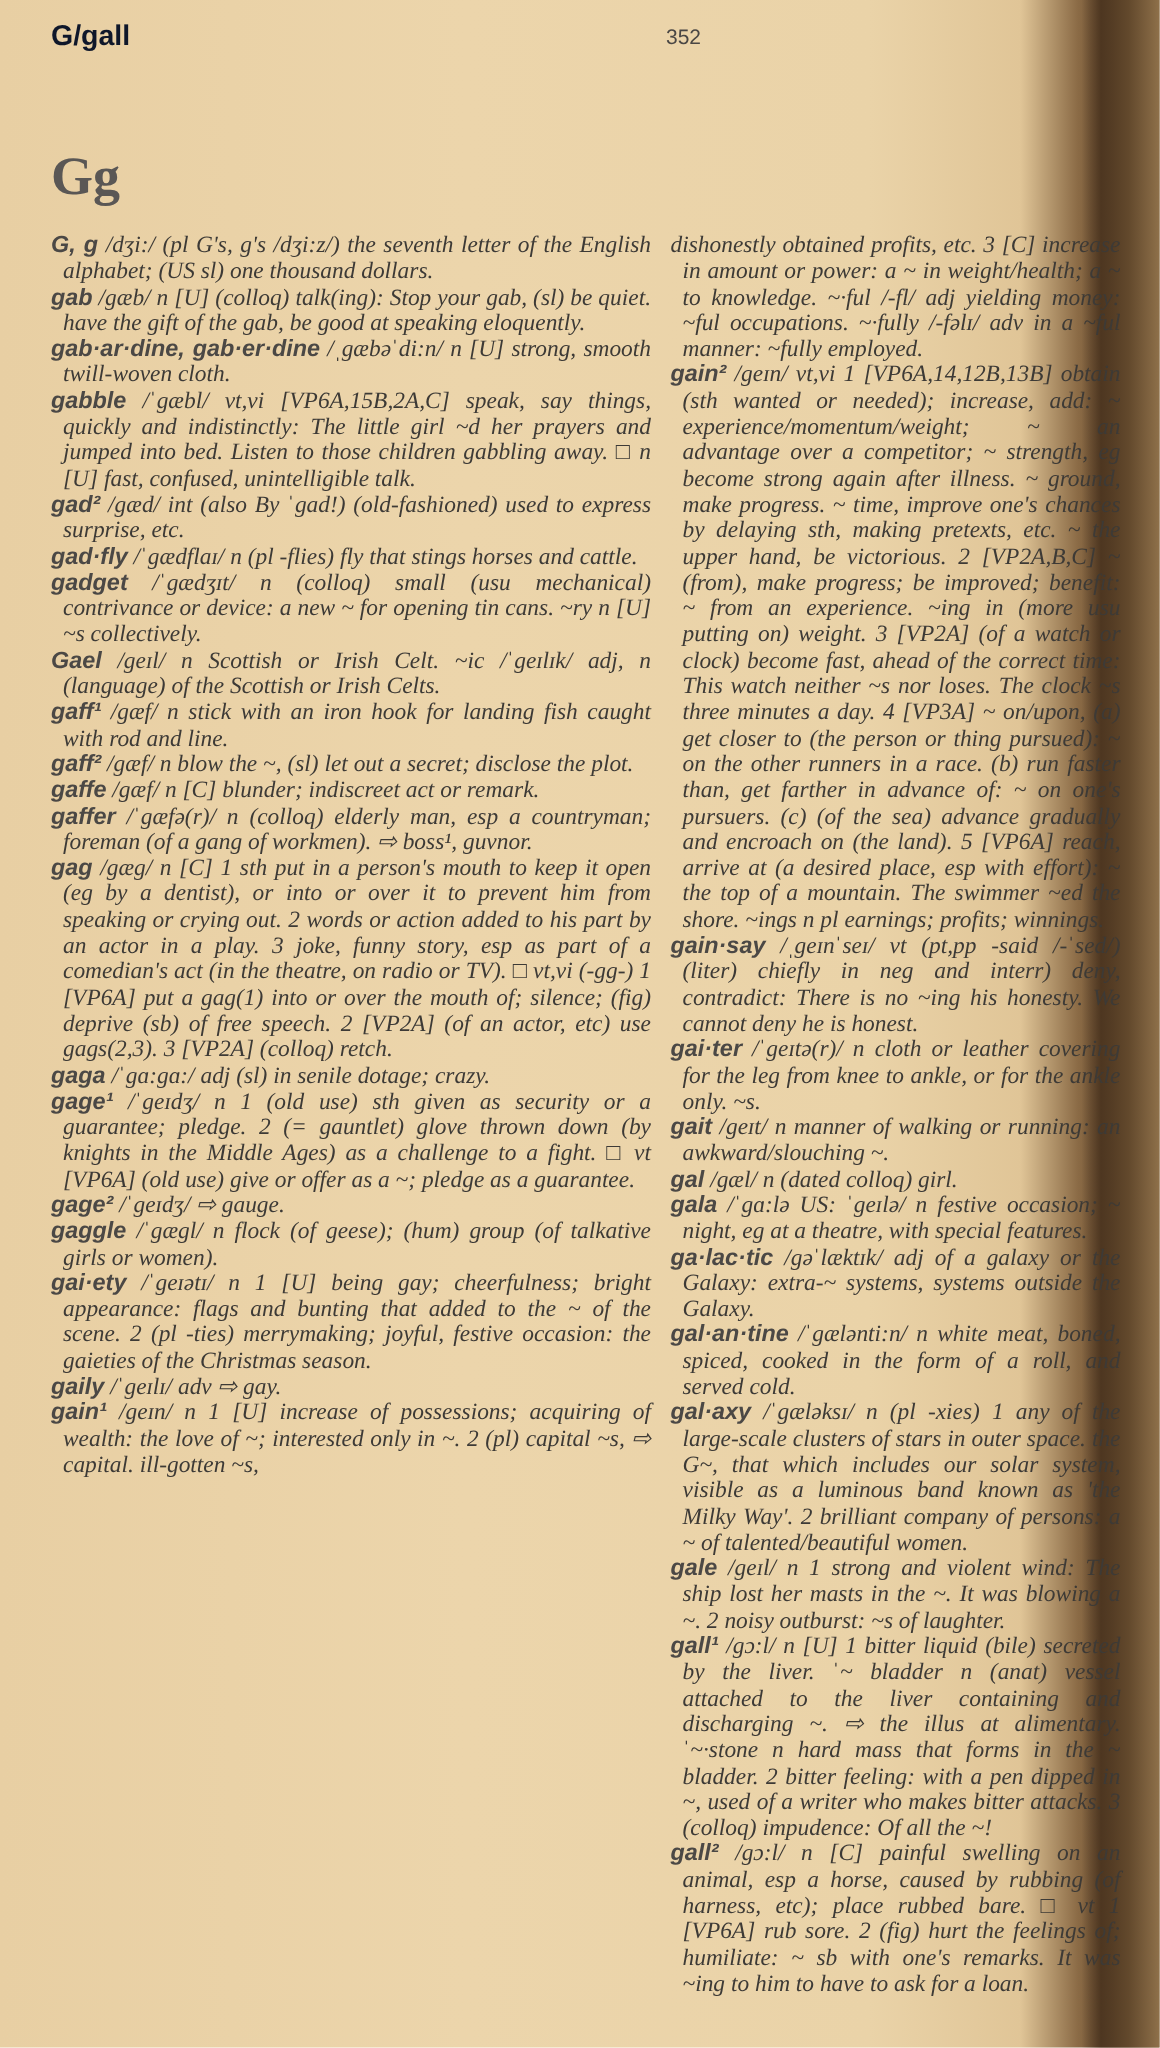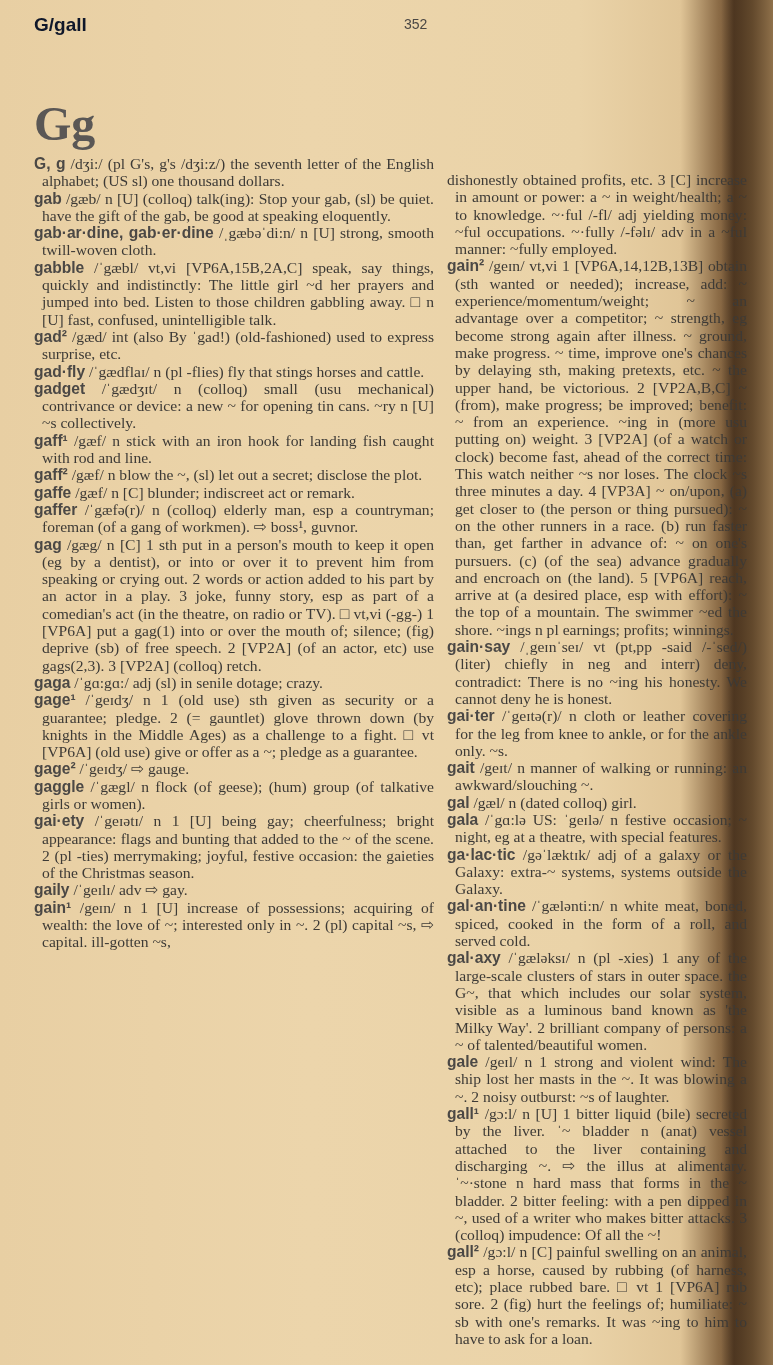--- a/index.html
+++ b/index.html
@@ -11,52 +11,53 @@
   }
   .gutter {
     position:absolute; right:0; top:0; width:52px; height:1365px;
     background: linear-gradient(90deg, rgba(80,55,30,0.0) 0%, rgba(70,48,28,0.85) 25%, rgba(95,70,42,0.9) 60%, rgba(140,110,72,0.8) 100%);
   }
   .running-head {
     position:absolute; top:14px; left:34px;
     font-family:"Liberation Sans", sans-serif; font-weight:bold; font-size:19px; color:#0f172a;
   }
   .page-number {
-    position:absolute; top:16px; left:404px;
+    position:absolute; top:16px; left:444px;
     font-family:"Liberation Sans", sans-serif; font-size:14px; color:#4a4744;
   }
   .section-letter {
     position:absolute; top:96px; left:34px;
-    font-family:"Liberation Serif", serif; font-weight:bold; font-size:48px; color:#5a5755;
+    font-family:"Liberation Serif", serif; font-weight:bold; font-size:36px; color:#5a5755;
   }
   .col {
     position:absolute; top:155px; font-size:15.6px; line-height:17.3px;
   }
   .col-left { left:34px; width:400px; }
-  .col-right { left:447px; width:300px;margin-top:16px; }
-  .entry { margin:0; padding-left:8px; text-indent:-8px; text-align:justify; }
+  .col-right { left:447px; width:300px; }
+  .entry { margin:0; padding-left:8px; text-indent:-8px; text-align:justify;font-style:italic; }
   .hw { font-family:"Liberation Sans", sans-serif; font-weight:bold; color:#4b4845; }
 </style>
 </head>
 <body>
 
 <div class="gutter"></div>
 
 <div class="running-head">G/gall</div>
 <div class="page-number">352</div>
 <div class="section-letter">Gg</div>
 
 <div class="col col-left" id="col-left">
     <p class="entry"><span class="hw">G, g</span> <span>/dʒi:/ (pl G's, g's /dʒi:z/) the seventh letter of the English alphabet; (US sl) one thousand dollars.</span></p>
     <p class="entry"><span class="hw">gab</span> <span>/gæb/ n [U] (colloq) talk(ing): Stop your gab, (sl) be quiet. have the gift of the gab, be good at speaking eloquently.</span></p>
     <p class="entry"><span class="hw">gab·ar·dine, gab·er·dine</span> <span>/ˌgæbəˈdi:n/ n [U] strong, smooth twill-woven cloth.</span></p>
     <p class="entry"><span class="hw">gabble</span> <span>/ˈgæbl/ vt,vi [VP6A,15B,2A,C] speak, say things, quickly and indistinctly: The little girl ~d her prayers and jumped into bed. Listen to those children gabbling away. □ n [U] fast, confused, unintelligible talk.</span></p>
     <p class="entry"><span class="hw">gad²</span> <span>/gæd/ int (also By ˈgad!) (old-fashioned) used to express surprise, etc.</span></p>
     <p class="entry"><span class="hw">gad·fly</span> <span>/ˈgædflaɪ/ n (pl -flies) fly that stings horses and cattle.</span></p>
     <p class="entry"><span class="hw">gadget</span> <span>/ˈgædʒɪt/ n (colloq) small (usu mechanical) contrivance or device: a new ~ for opening tin cans. ~ry n [U] ~s collectively.</span></p>
+    <p class="entry"><span class="hw">Gael</span> <span>/geɪl/ n Scottish or Irish Celt. ~ic /ˈgeɪlɪk/ adj, n (language) of the Scottish or Irish Celts.</span></p>
     <p class="entry"><span class="hw">gaff¹</span> <span>/gæf/ n stick with an iron hook for landing fish caught with rod and line.</span></p>
     <p class="entry"><span class="hw">gaff²</span> <span>/gæf/ n blow the ~, (sl) let out a secret; disclose the plot.</span></p>
     <p class="entry"><span class="hw">gaffe</span> <span>/gæf/ n [C] blunder; indiscreet act or remark.</span></p>
     <p class="entry"><span class="hw">gaffer</span> <span>/ˈgæfə(r)/ n (colloq) elderly man, esp a countryman; foreman (of a gang of workmen). ⇨ boss¹, guvnor.</span></p>
     <p class="entry"><span class="hw">gag</span> <span>/gæg/ n [C] 1 sth put in a person's mouth to keep it open (eg by a dentist), or into or over it to prevent him from speaking or crying out. 2 words or action added to his part by an actor in a play. 3 joke, funny story, esp as part of a comedian's act (in the theatre, on radio or TV). □ vt,vi (-gg-) 1 [VP6A] put a gag(1) into or over the mouth of; silence; (fig) deprive (sb) of free speech. 2 [VP2A] (of an actor, etc) use gags(2,3). 3 [VP2A] (colloq) retch.</span></p>
     <p class="entry"><span class="hw">gaga</span> <span>/ˈgɑ:gɑ:/ adj (sl) in senile dotage; crazy.</span></p>
     <p class="entry"><span class="hw">gage¹</span> <span>/ˈgeɪdʒ/ n 1 (old use) sth given as security or a guarantee; pledge. 2 (= gauntlet) glove thrown down (by knights in the Middle Ages) as a challenge to a fight. □ vt [VP6A] (old use) give or offer as a ~; pledge as a guarantee.</span></p>
     <p class="entry"><span class="hw">gage²</span> <span>/ˈgeɪdʒ/ ⇨ gauge.</span></p>
     <p class="entry"><span class="hw">gaggle</span> <span>/ˈgægl/ n flock (of geese); (hum) group (of talkative girls or women).</span></p>
     <p class="entry"><span class="hw">gai·ety</span> <span>/ˈgeɪətɪ/ n 1 [U] being gay; cheerfulness; bright appearance: flags and bunting that added to the ~ of the scene. 2 (pl -ties) merrymaking; joyful, festive occasion: the gaieties of the Christmas season.</span></p>

